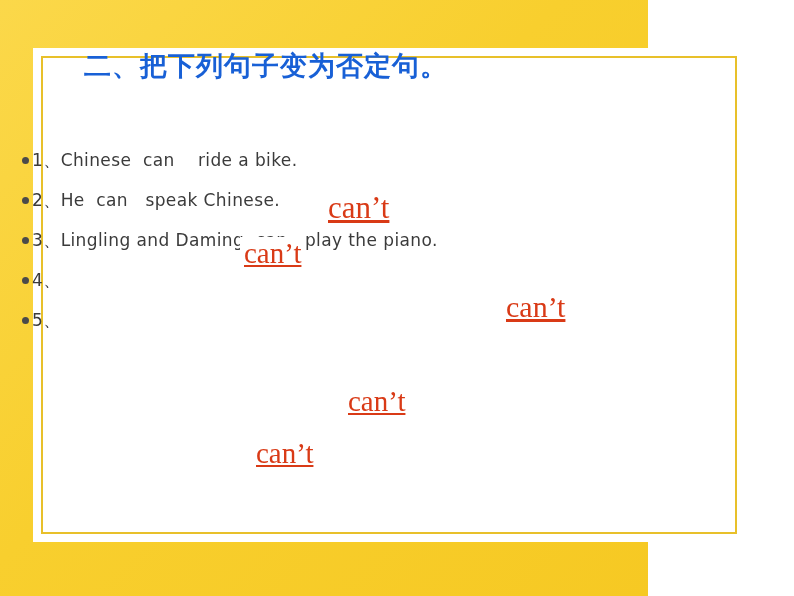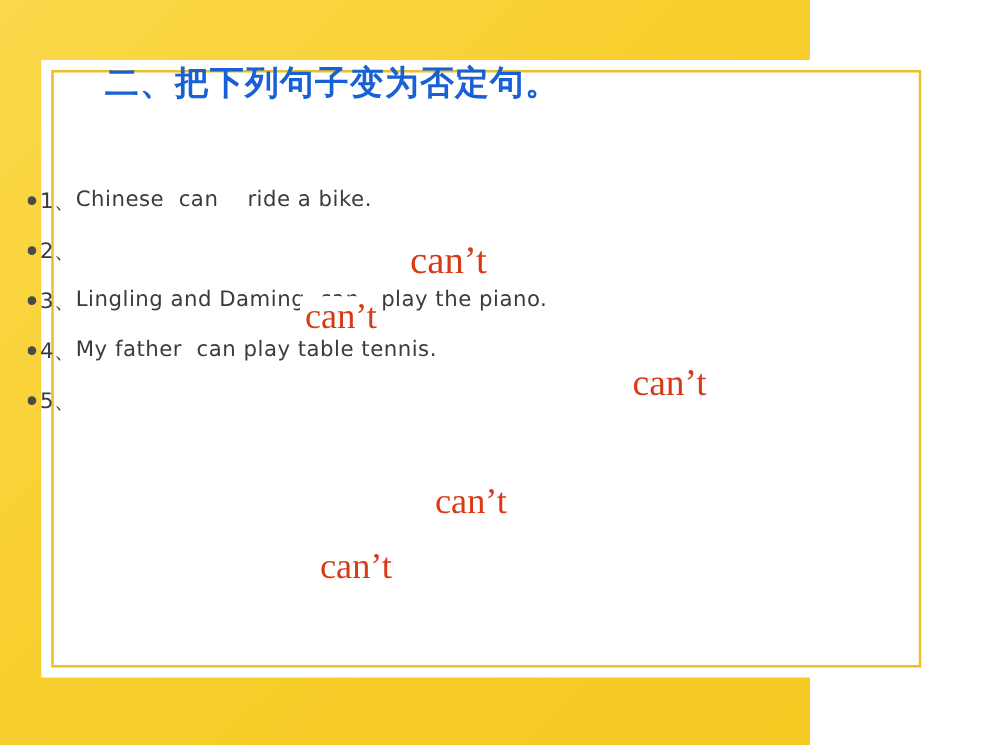--- a/index.html
+++ b/index.html
@@ -94,20 +94,21 @@
   }
 
   
   .correction {
     position: absolute;
     font-family: "Liberation Serif", "DejaVu Serif", serif;
     color: #d93a16;
     white-space: nowrap;
     line-height: 1;
     z-index: 5;
+    text-decoration: underline;
   }
 
   
   .correction::before {
     content: "";
     position: absolute;
     left: -4px;
     right: -4px;
     top: -2px;
     bottom: 1px;
@@ -130,32 +131,32 @@
 
     <div class="exercise-line">
       <span class="bullet-dot"></span>
       <span class="line-text">1、</span>
       <span class="line-text">Chinese  can    ride a bike.</span>
     </div>
 
     <div class="exercise-line">
       <span class="bullet-dot"></span>
       <span class="line-text">2、</span>
+      <span class="line-text">He  can   speak Chinese.</span>
     </div>
 
     <div class="exercise-line">
       <span class="bullet-dot"></span>
       <span class="line-text">3、</span>
       <span class="line-text">Lingling and Daming  can   play the piano.</span>
     </div>
 
     <div class="exercise-line">
       <span class="bullet-dot"></span>
       <span class="line-text">4、</span>
-      <span class="line-text">My father  can play table tennis.</span>
     </div>
 
     <div class="exercise-line">
       <span class="bullet-dot"></span>
       <span class="line-text">5、</span>
     </div>
 
   </div>
 
   <div class="correction" id="corr-0" style="left: 328px; top: 192px; font-size: 31px; color: rgb(217, 58, 22);">can’t</div>

